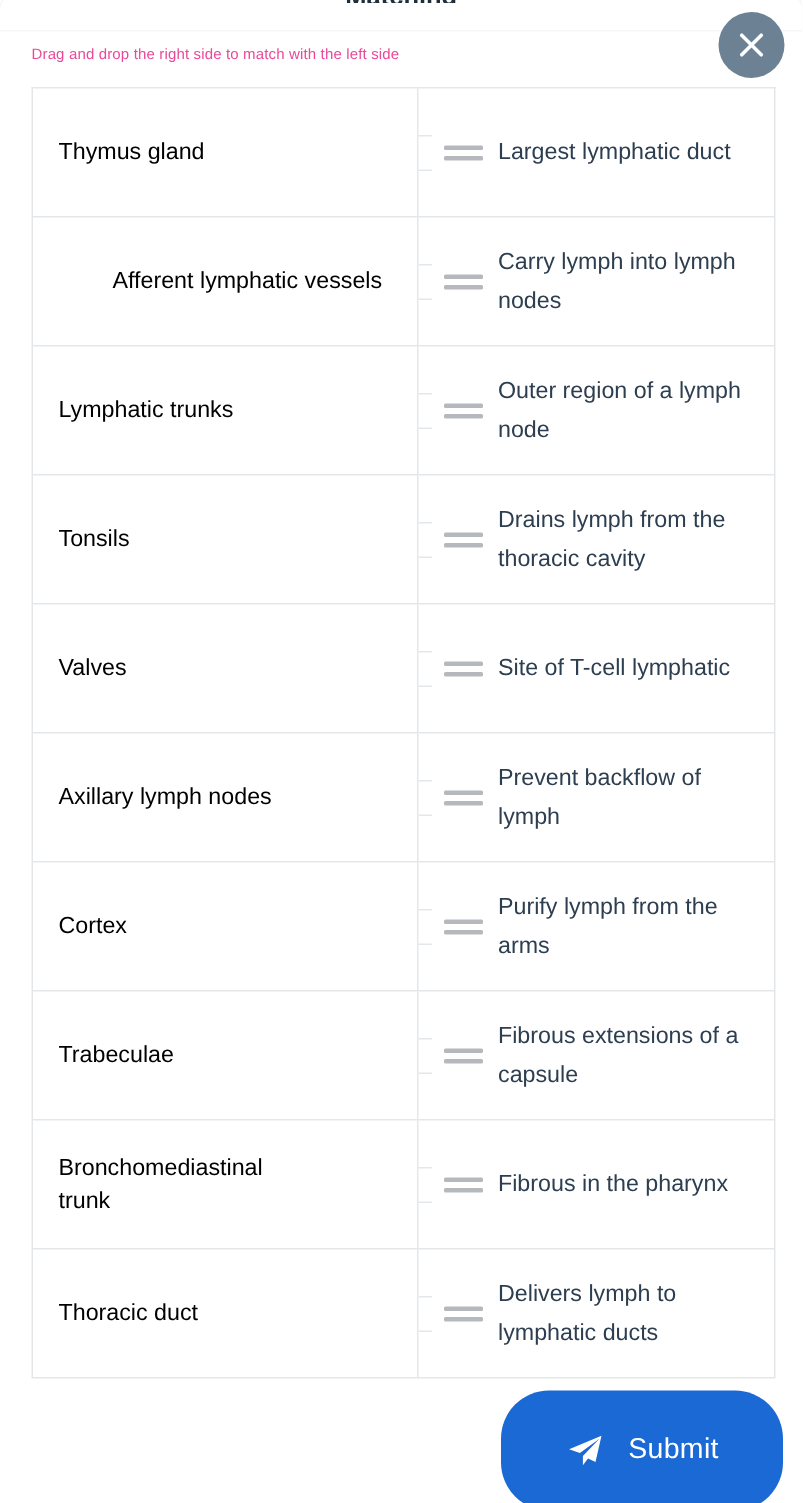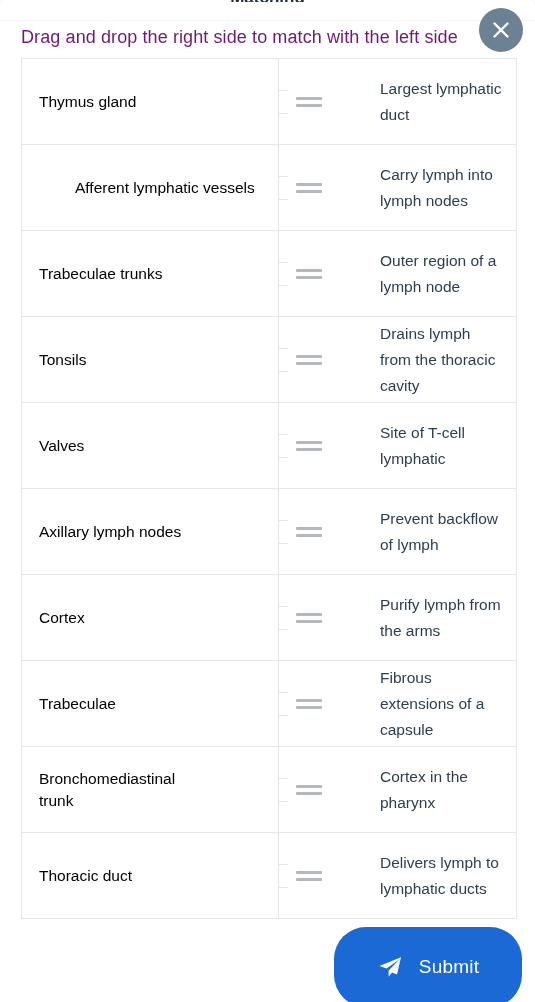--- a/index.html
+++ b/index.html
@@ -51,22 +51,22 @@
     font-weight: 600;
     color: #1f2d3d;
     line-height: 20px;
     white-space: nowrap;
   }
 
   .instruction {
     position: absolute;
     left: 21px;
     top: 27px;
-    font-size: 18px;
-    color: #701a75;
+    font-size: 10px;
+    color: #ec4899;
     line-height: 20px;
     letter-spacing: 0.1px;
     white-space: nowrap;
     z-index: 3;
   }
 
   .close-button {
     position: absolute;
     right: 12px;
     top: 8px;
@@ -165,21 +165,20 @@
     height: 3px;
     background: #b5b9bd;
     border-radius: 1px;
   }
 
   .cell-right-text {
     font-size: 15.5px;
     line-height: 26px;
     color: #2d3e50;
     padding-right: 12px;
-    margin-left: 48px;
   }
 
   .submit-button {
     position: absolute;
     left: 334px;
     top: 927px;
     width: 188px;
     height: 80px;
     border-radius: 32px;
     background: #1a69d4;
@@ -248,21 +247,21 @@
             <span></span>
             <span></span>
           </span>
         <span class="cell-right-text">Carry lymph into
 lymph nodes</span>
       </div>
     </div>
 
     <div class="match-row">
       <div class="cell-left">
-        <span class="cell-left-text">Trabeculae trunks</span>
+        <span class="cell-left-text">Lymphatic trunks</span>
       </div>
       <div class="cell-right">
         <span class="notch"></span>
         <span class="drag-handle">
             <span></span>
             <span></span>
           </span>
         <span class="cell-right-text">Outer region of a
 lymph node</span>
       </div>
@@ -349,21 +348,21 @@
       <div class="cell-left">
         <span class="cell-left-text">Bronchomediastinal
 trunk</span>
       </div>
       <div class="cell-right">
         <span class="notch"></span>
         <span class="drag-handle">
             <span></span>
             <span></span>
           </span>
-        <span class="cell-right-text">Cortex in the
+        <span class="cell-right-text">Fibrous in the
 pharynx</span>
       </div>
     </div>
 
     <div class="match-row">
       <div class="cell-left">
         <span class="cell-left-text">Thoracic duct</span>
       </div>
       <div class="cell-right">
         <span class="notch"></span>

